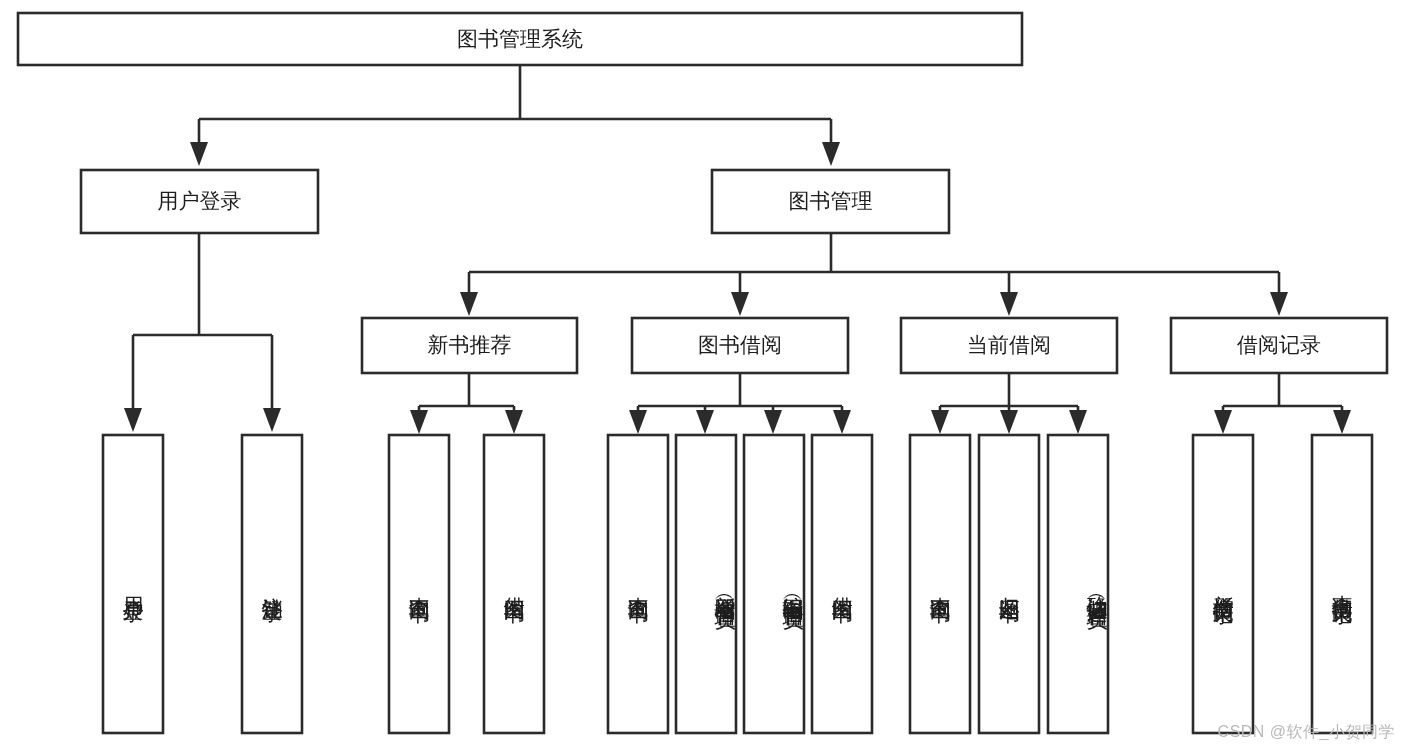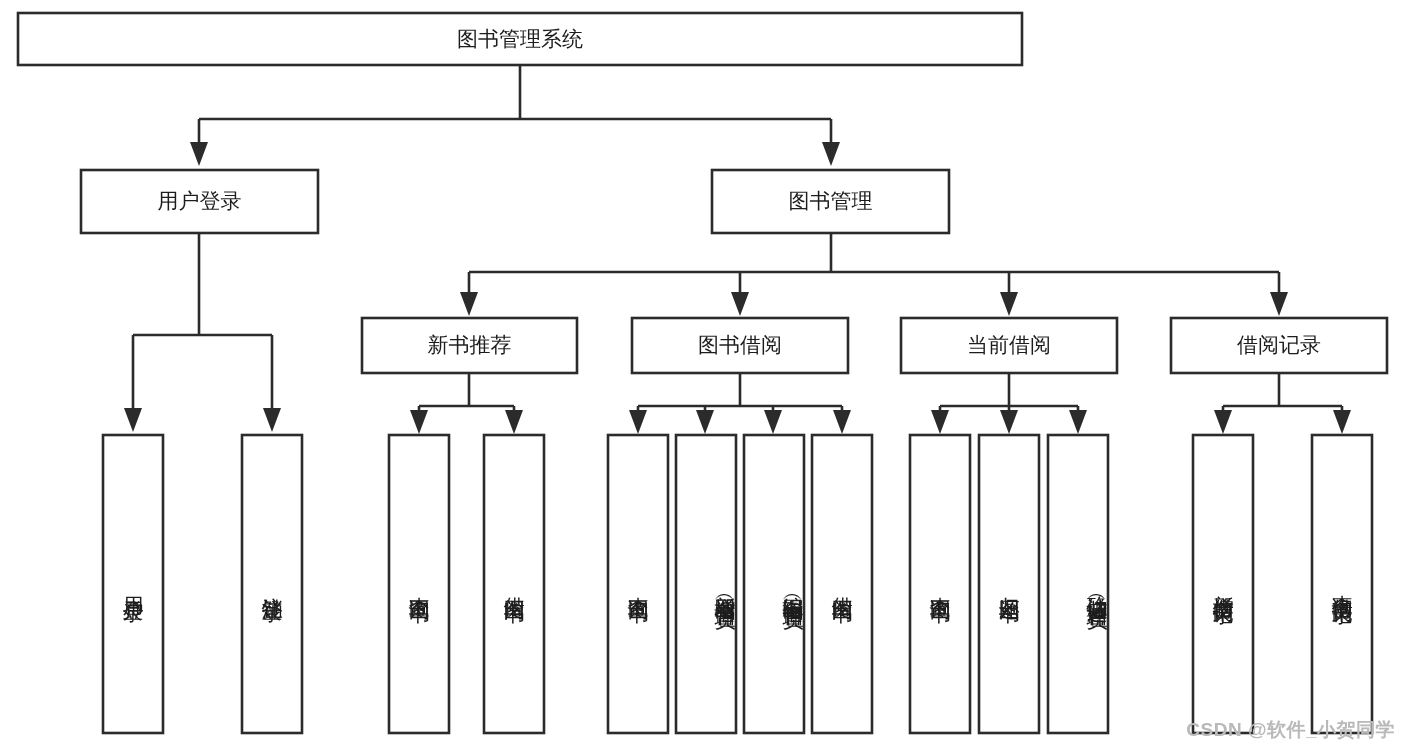--- a/index.html
+++ b/index.html
@@ -64,26 +64,25 @@
     align-items: center;
     justify-content: center;
     text-align: center;
     user-select: none;
   }
   .watermark {
     position: absolute;
     right: 10px;
     bottom: 4px;
     font-family: "Liberation Sans", "DejaVu Sans", sans-serif;
-    font-size: 19px;
+    font-size: 16px;
     color: #b9b9b9;
     letter-spacing: 0.5px;
     white-space: nowrap;
     pointer-events: none;
-    font-weight: bold;
   }
 </style>
 </head>
 <body>
 
 <div id="diagram-root">
 
   <svg class="diagram-canvas" viewBox="0 0 1405 747" xmlns="http://www.w3.org/2000/svg">
 
     <g>

